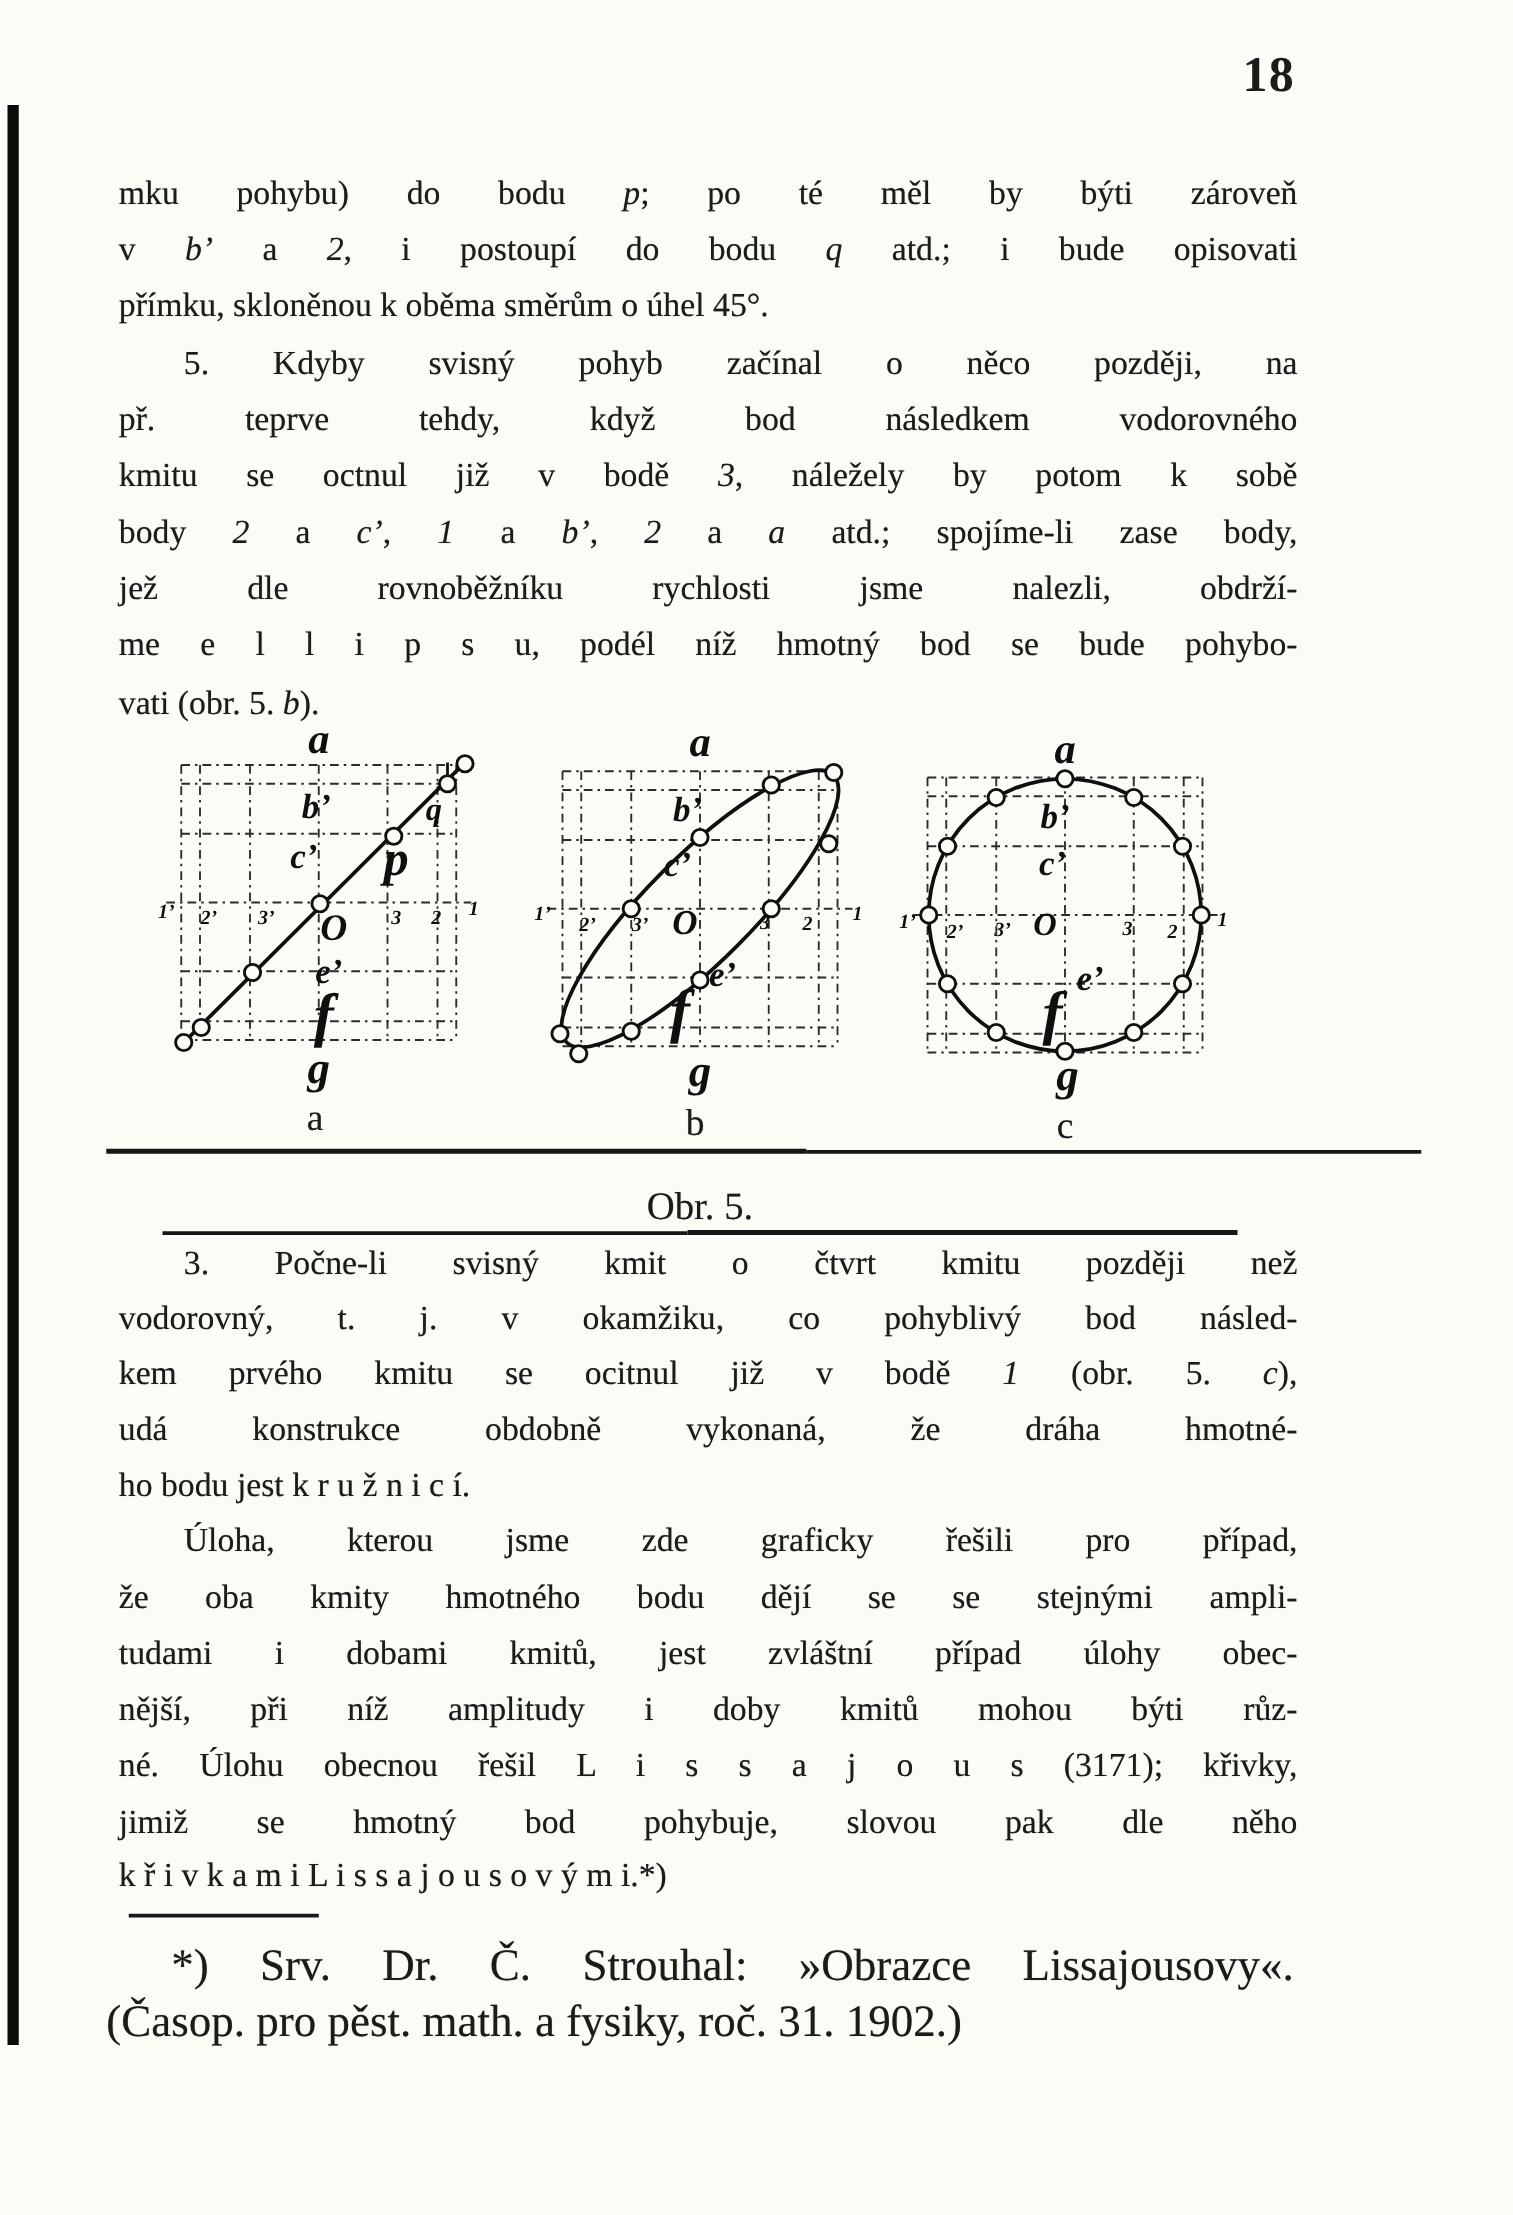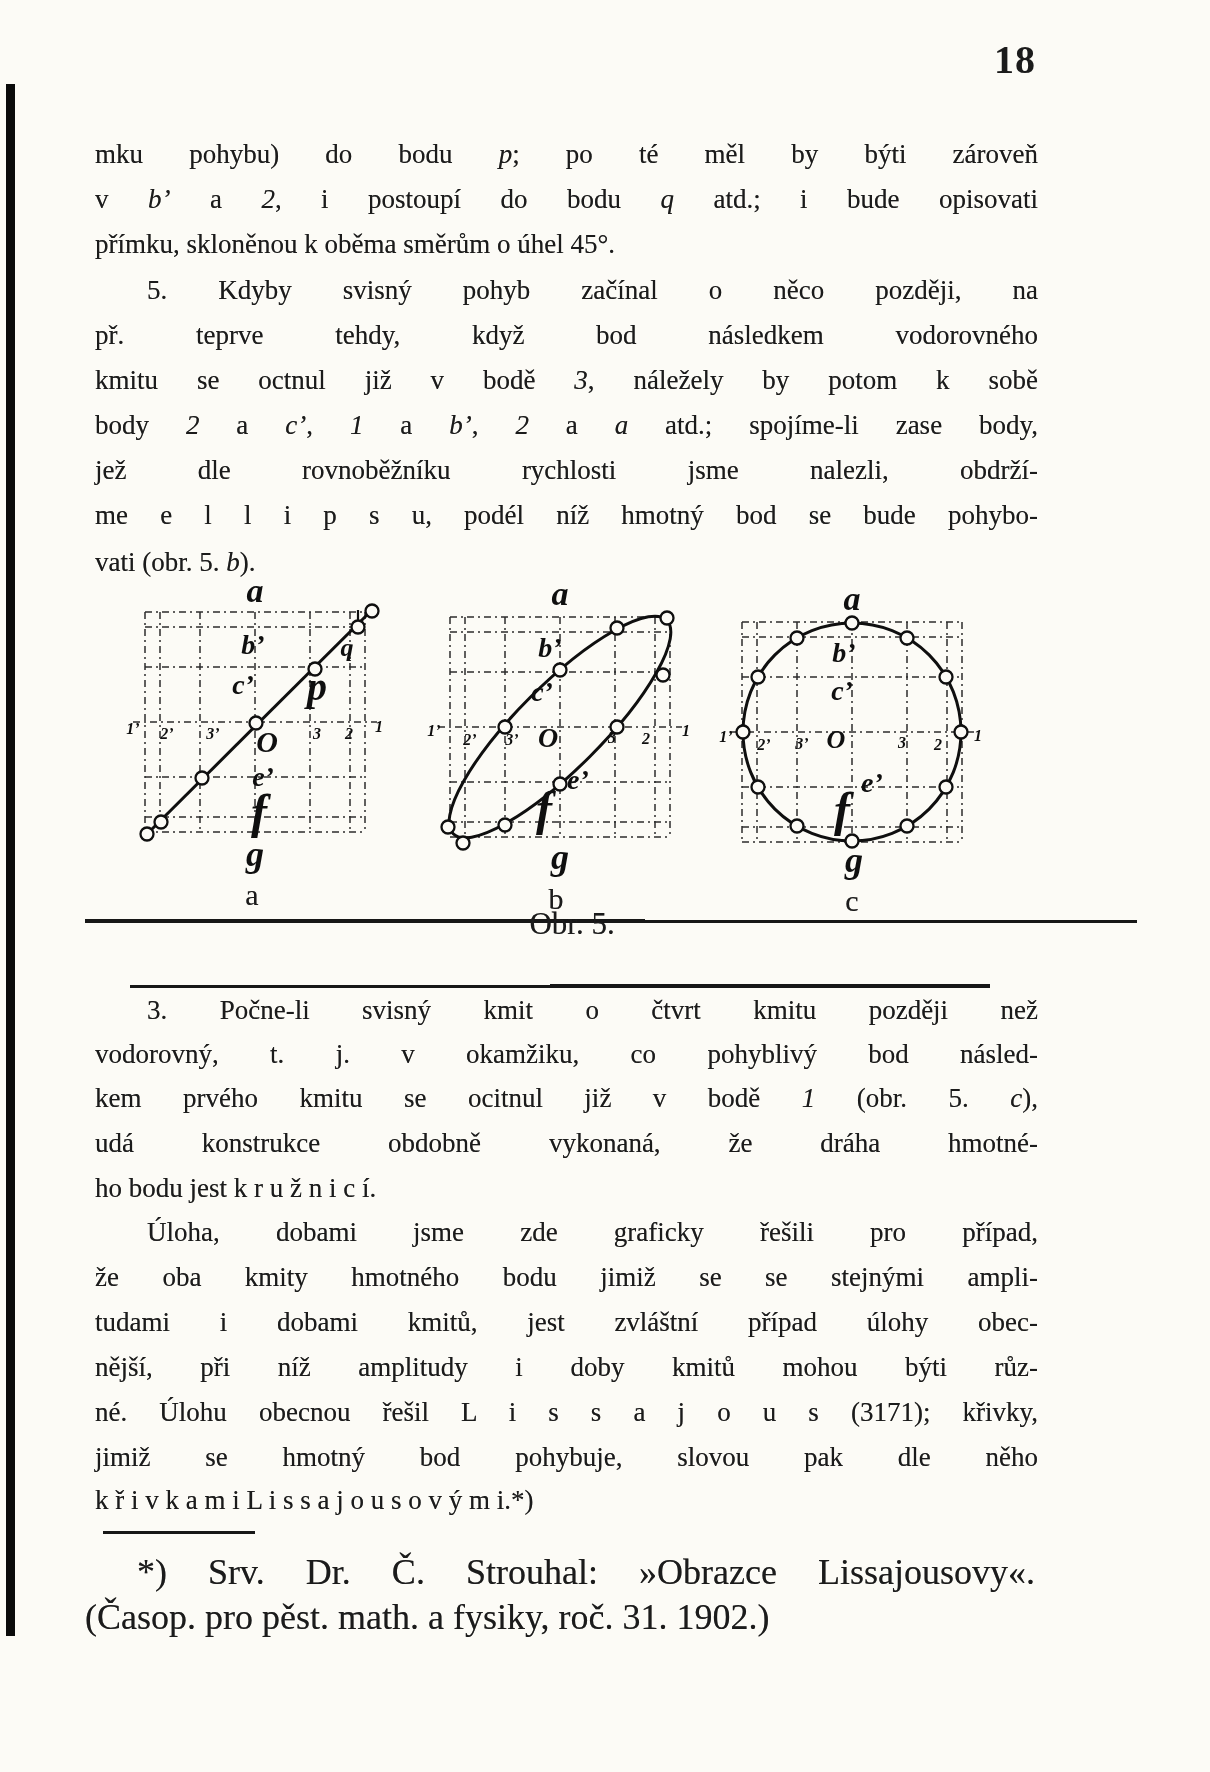--- a/index.html
+++ b/index.html
@@ -36,22 +36,22 @@
 
   
   .diagram { position: absolute; overflow: visible; }
   .grid  { fill: none; stroke: #2c2c2c; stroke-width: 1.5; stroke-dasharray: 7 4 2 4; }
   .curve { fill: none; stroke: #0f0f0f; stroke-width: 3; }
   .marker { fill: #fcfbf6; stroke: #0f0f0f; stroke-width: 2.3; }
   .lbl { font-family: "Liberation Serif", "DejaVu Serif", serif; font-style: italic; font-weight: bold;
          fill: #0f0f0f; text-anchor: middle; }
   .subcap { position: absolute; width: 48px; text-align: center; font-size: 30px;
             text-shadow: 0 0 0.6px rgba(25,25,25,.5); }
-  .figcap { position: absolute; left: 0; width: 1120px; top: 906px; text-align: center;
-            font-size: 31px; text-shadow: 0 0 0.6px rgba(25,25,25,.5); margin-left: 12px; }
+  .figcap { position: absolute; left: 0; width: 1120px; top: 947px; text-align: center;
+            font-size: 31px; text-shadow: 0 0 0.6px rgba(25,25,25,.5); }
 </style>
 </head>
 <body>
 
 <div class="spine-bar"></div>
 
 <div class="page-number">18</div>
 
 <div class="tl" style="top:132px">mku pohybu) do bodu <i>p</i>; po té měl by býti zároveň</div>
 <div class="tl" style="top:177px">v <i>b’</i> a <i>2</i>, i postoupí do bodu <i>q</i> atd.; i bude opisovati</div>
@@ -172,22 +172,22 @@
 <div class="figcap">Obr. 5.</div>
 <div class="rule" style="left:130px; top:985px; width:420px; height:2.5px"></div>
 <div class="rule" style="left:550px; top:984px; width:440px; height:4px"></div>
 
 <div class="tl indent" style="top:988px">3. Počne-li svisný kmit o čtvrt kmitu později než</div>
 <div class="tl" style="top:1032px">vodorovný, t. j. v okamžiku, co pohyblivý bod násled-</div>
 <div class="tl" style="top:1076px">kem prvého kmitu se ocitnul již v bodě <i>1</i> (obr. 5. <i>c</i>),</div>
 <div class="tl" style="top:1121px">udá konstrukce obdobně vykonaná, že dráha hmotné-</div>
 <div class="tl last" style="top:1166px">ho bodu jest k r u ž n i c í.</div>
 
-<div class="tl indent" style="top:1210px">Úloha, dobami jsme zde graficky řešili pro případ,</div>
-<div class="tl" style="top:1255px">že oba kmity hmotného bodu jimiž se se stejnými ampli-</div>
+<div class="tl indent" style="top:1210px">Úloha, kterou jsme zde graficky řešili pro případ,</div>
+<div class="tl" style="top:1255px">že oba kmity hmotného bodu dějí se se stejnými ampli-</div>
 <div class="tl" style="top:1300px">tudami i dobami kmitů, jest zvláštní případ úlohy obec-</div>
 <div class="tl" style="top:1345px">nější, při níž amplitudy i doby kmitů mohou býti růz-</div>
 <div class="tl" style="top:1390px">né. Úlohu obecnou řešil L i s s a j o u s (3171); křivky,</div>
 <div class="tl" style="top:1435px">jimiž se hmotný bod pohybuje, slovou pak dle něho</div>
 <div class="tl last" style="top:1478px">k ř i v k a m i  L i s s a j o u s o v ý m i.*)</div>
 
 <div class="rule" style="left:103px; top:1531px; width:152px; height:3px"></div>
 <div class="tl fn indent" style="top:1552px">*) Srv. Dr. Č. Strouhal: »Obrazce Lissajousovy«.</div>
 <div class="tl fn last" style="top:1597px">(Časop. pro pěst. math. a fysiky, roč. 31. 1902.)</div>
 

